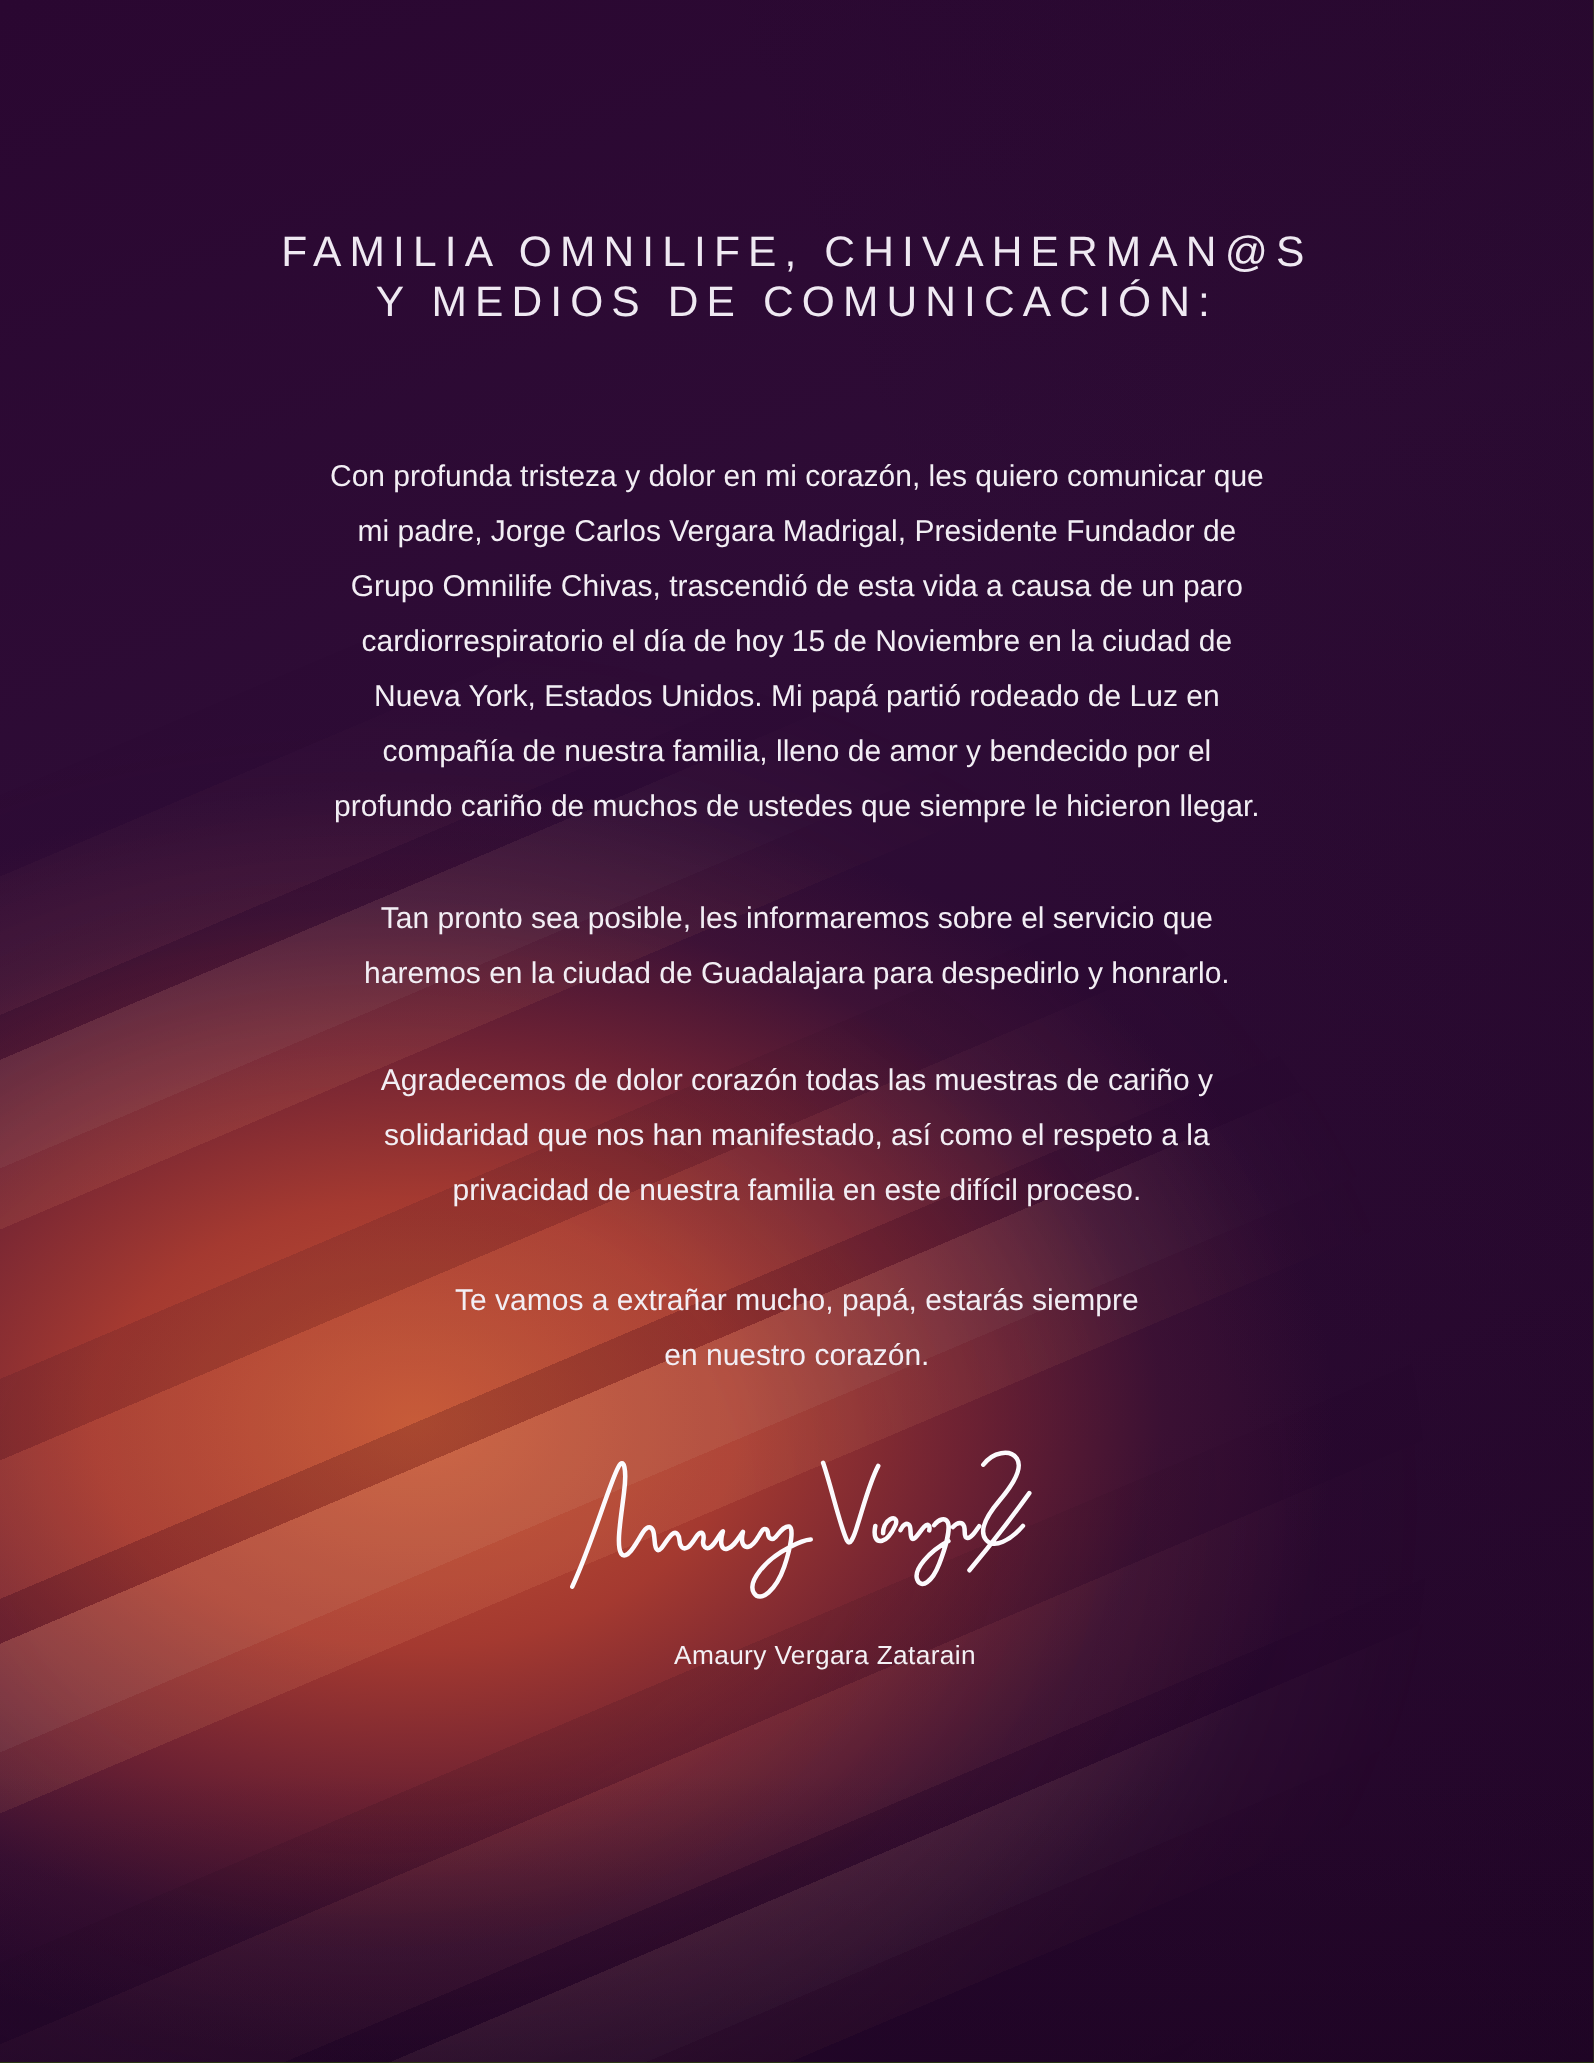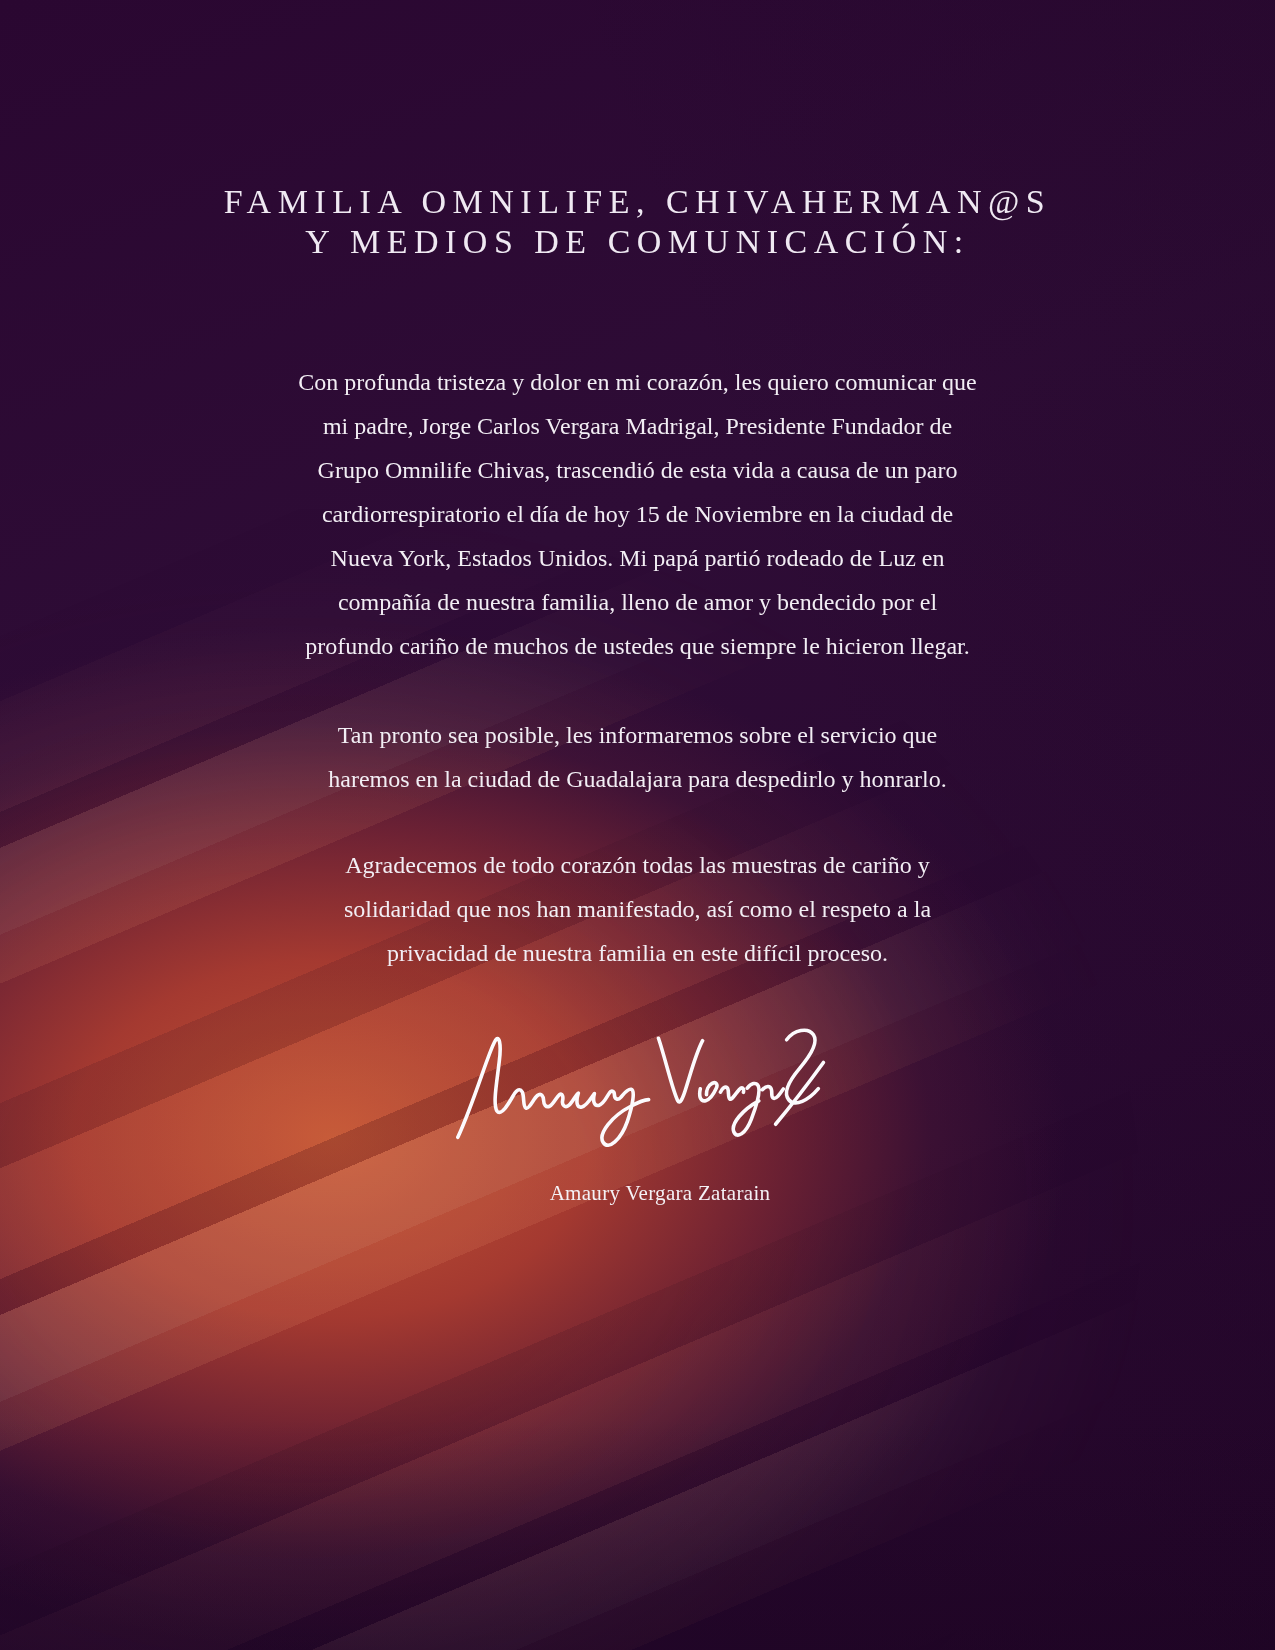--- a/index.html
+++ b/index.html
@@ -2,21 +2,21 @@
 <html><head>
 <meta charset="utf-8">
 <style>
   html,body { margin:0; padding:0; background:#111; }
   .poster {
     position:relative;
     width:1275px; height:1650px;
     margin:0 auto;
     overflow:hidden;
     background:#4d7c0f;
-    font-family:Liberation Serif, serif;
+    font-family:Liberation Sans, sans-serif;
   }
   
   .bg-base {
     position:absolute; inset:0;
     background:
       linear-gradient(160deg, rgba(42,7,49,1) 0%, rgba(46,12,54,1) 35%, rgba(41,9,48,1) 70%, rgba(34,5,40,1) 100%);
   }
   
   .bg-glow {
     position:absolute; inset:0;
@@ -114,23 +114,25 @@
 
     <p class="para para-1">Con profunda tristeza y dolor en mi corazón, les quiero comunicar que
 mi padre, Jorge Carlos Vergara Madrigal, Presidente Fundador de
 Grupo Omnilife Chivas, trascendió de esta vida a causa de un paro
 cardiorrespiratorio el día de hoy 15 de Noviembre en la ciudad de
 Nueva York, Estados Unidos. Mi papá partió rodeado de Luz en
 compañía de nuestra familia, lleno de amor y bendecido por el
 profundo cariño de muchos de ustedes que siempre le hicieron llegar.</p>
     <p class="para para-3">Tan pronto sea posible, les informaremos sobre el servicio que
 haremos en la ciudad de Guadalajara para despedirlo y honrarlo.</p>
-    <p class="para para-4">Agradecemos de todo corazón todas las muestras de cariño y
+    <p class="para para-4">Agradecemos de dolor corazón todas las muestras de cariño y
 solidaridad que nos han manifestado, así como el respeto a la
 privacidad de nuestra familia en este difícil proceso.</p>
+    <p class="para para-5">Te vamos a extrañar mucho, papá, estarás siempre
+en nuestro corazón.</p>
 
     <div class="signature-wrap">
       <svg width="380" height="150" viewBox="0 0 380 150" aria-hidden="true">
         <path d="M8 124 C26 88 40 44 48 30 C53 21 55 32 52 50 C49 70 44 92 48 99 C52 105 60 92 65 84 C69 78 72 77 74 81 C76 86 74 95 77 97 C80 99 85 88 89 85 C93 82 95 86 95 90 C95 94 97 98 101 96 C105 94 108 87 111 85 C114 83 115 87 114 91 C113 95 116 99 120 96 C124 93 127 86 130 84 C127 93 128 99 133 98 C138 97 142 90 146 85 C144 92 145 98 150 97 C155 96 158 89 161 85 C163 82 166 83 166 87 C166 91 169 93 172 90 C175 87 179 81 183 82 C187 83 184 98 178 114 C171 132 158 143 153 134 C148 125 163 108 182 99 C190 95 196 93 200 93"></path>
         <path d="M212 32 C218 52 224 84 229 95 C231 99 234 94 238 82 C243 68 249 48 256 36 M252 84 C250 92 252 97 257 96 C262 95 266 88 268 84 C270 80 268 77 264 79 C260 81 258 86 258 90 M272 88 C274 84 277 82 279 84 C281 86 279 93 281 95 C283 97 287 90 291 86 C294 83 296 85 295 89 M299 85 C303 80 308 79 310 83 C312 88 308 102 302 116 C296 130 287 136 284 128 C281 120 294 106 310 98 M314 87 C318 83 322 83 323 87 C324 91 322 95 325 96 C328 97 332 91 335 87"></path>
         <path d="M340 38 C348 28 362 26 367 34 C372 42 362 56 352 67 C342 78 334 90 340 98 C346 106 360 99 370 88 M326 122 C344 102 362 80 376 62"></path>
       </svg>
     </div>
 
     <div class="signer-name">Amaury Vergara Zatarain</div>

